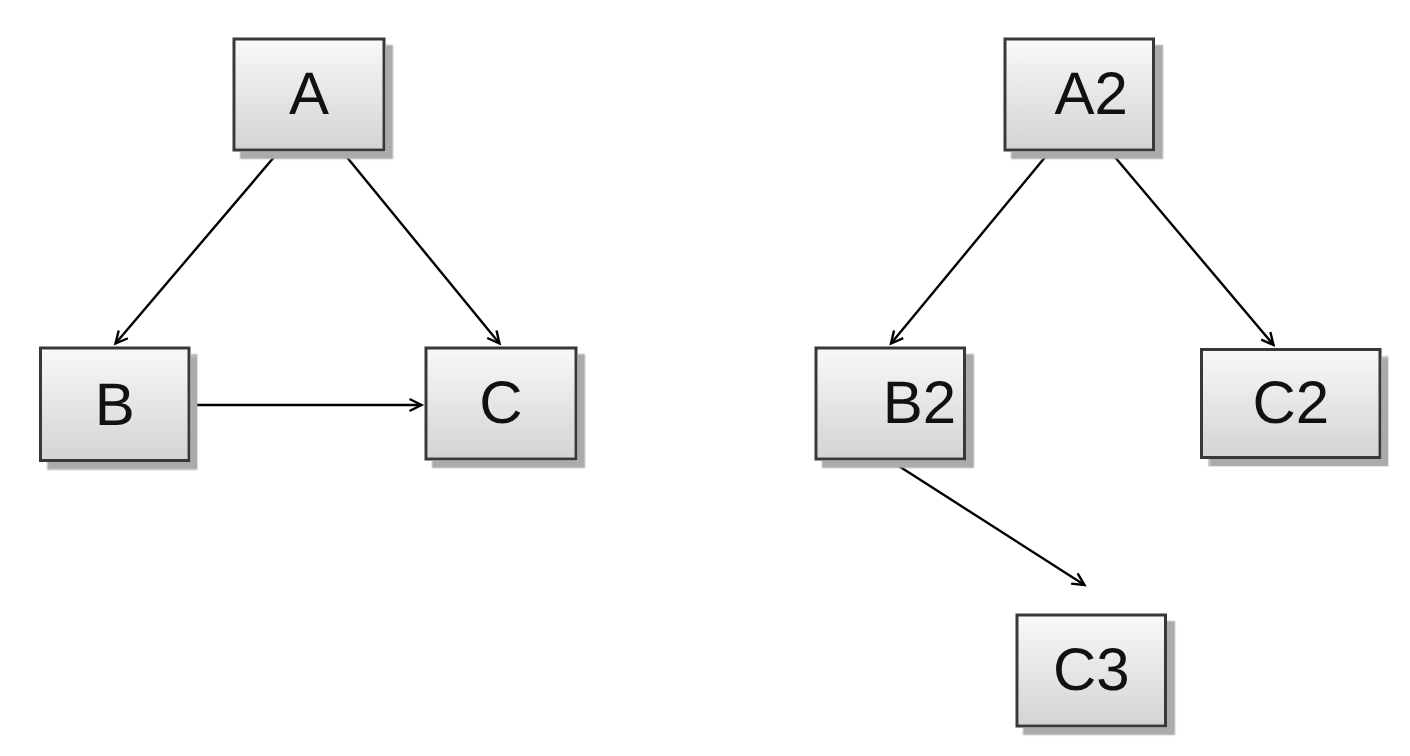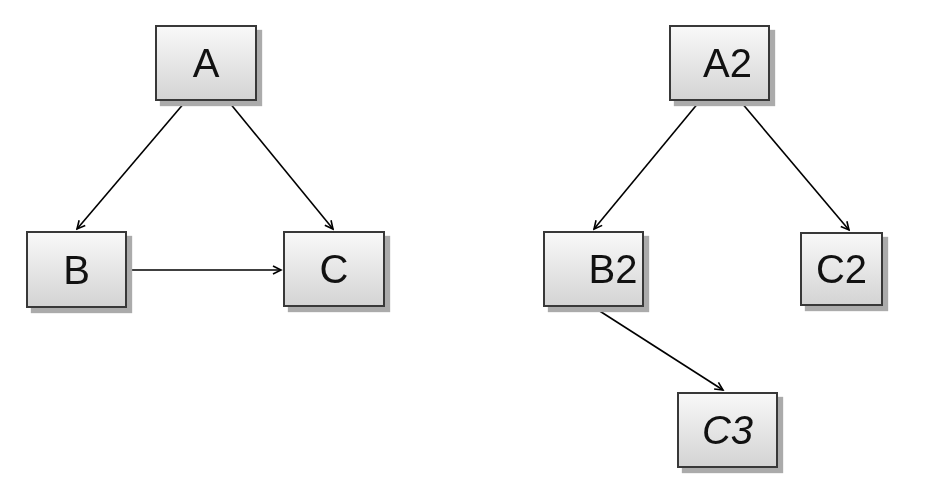--- a/index.html
+++ b/index.html
@@ -71,20 +71,20 @@
       </div>
       <div class="node" style="left: 283px; top: 231px; width: 102px; height: 76px;">
         <span class="label">C</span>
       </div>
       <div class="node" style="left: 669px; top: 25px; width: 101px; height: 76px; padding-left: 16px;">
         <span class="label">A2</span>
       </div>
       <div class="node" style="left: 543px; top: 231px; width: 101px; height: 76px; padding-left: 39px;">
         <span class="label">B2</span>
       </div>
-      <div class="node" style="left: 800px; top: 232px; width: 83px; height: 74px;">
+      <div class="node" style="left: 800px; top: 232px; width: 121px; height: 74px;">
         <span class="label">C2</span>
       </div>
-      <div class="node" style="left: 677px; top: 392px; width: 101px; height: 76px; font-style: italic;">
+      <div class="node" style="left: 677px; top: 409px; width: 101px; height: 76px;">
         <span class="label">C3</span>
       </div>
     </div>
 </div>
 
 </body></html>

